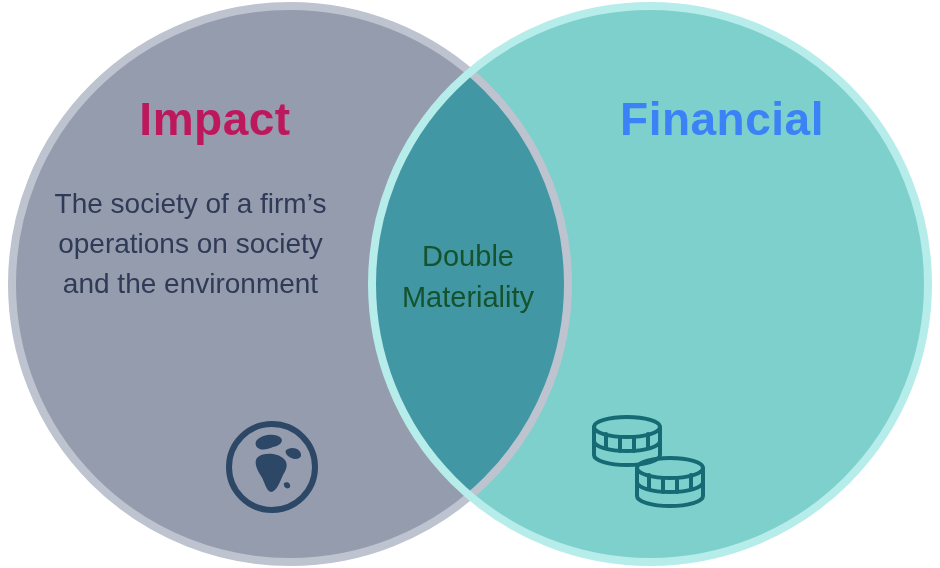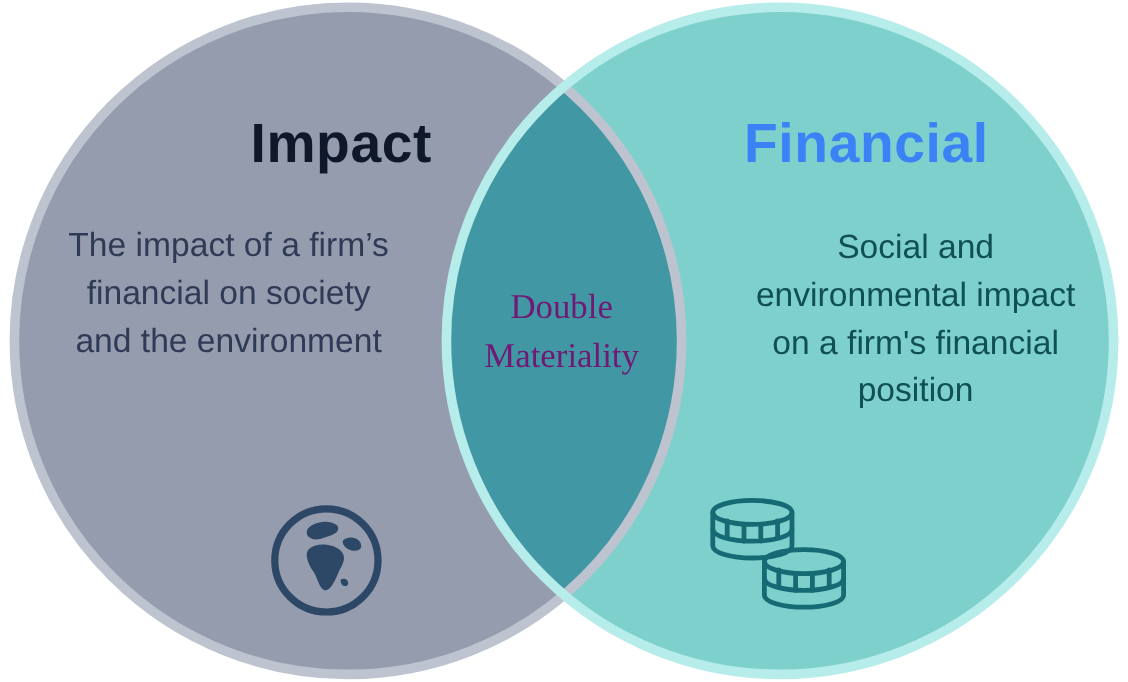--- a/index.html
+++ b/index.html
@@ -56,29 +56,28 @@
     </defs>
     <circle cx="290" cy="284" r="278" fill="#959cae"></circle>
     <circle cx="650" cy="284" r="278" fill="#7ed0cc"></circle>
     <g clip-path="url(#clip-left-circle)">
       <circle cx="650" cy="284" r="278" fill="#4197a4"></circle>
     </g>
     <circle cx="290" cy="284" r="278" fill="none" stroke-width="8" stroke="#bdc3cf"></circle>
     <circle cx="650" cy="284" r="278" fill="none" stroke-width="8" stroke="#b6ecea"></circle>
   </svg>
 
-  <div class="txt circle-title left-title" style="color: #0f172a; text-align: right;">Impact</div>
+  <div class="txt circle-title left-title" style="color: #be185d;">Impact</div>
 
-  <div class="txt circle-desc left-desc" style="color: rgb(47, 58, 86);">The impact of a firm’s financial on society and the environment</div>
+  <div class="txt circle-desc left-desc" style="color: rgb(47, 58, 86);">The society of a firm’s operations on society and the environment</div>
 
-  <div class="txt circle-desc overlap-label" style="color: #701a75; font-family: Liberation Serif, serif;">Double Materiality</div>
+  <div class="txt circle-desc overlap-label" style="color: #14532d;">Double Materiality</div>
 
   <div class="txt circle-title right-title" style="color: #3b82f6;">Financial</div>
 
-  <div class="txt circle-desc right-desc" style="color: rgb(15, 79, 85);">Social and environmental impact on a firm's financial position</div>
 
   <div class="icon-wrap globe-wrap">
     <svg viewBox="0 0 96 96" width="96" height="96" aria-hidden="true">
       <g fill="none" stroke-width="6" stroke="#2d4766">
         <circle cx="48" cy="48" r="43"></circle>
       </g>
       <g stroke="none" fill="#2d4766">
 
         <path d="M33,21 C39,15 52,14 57,19 C60,23 55,27 49,28 C44,30 38,32 34,29 C31,27 31,23 33,21 Z"></path>
 

